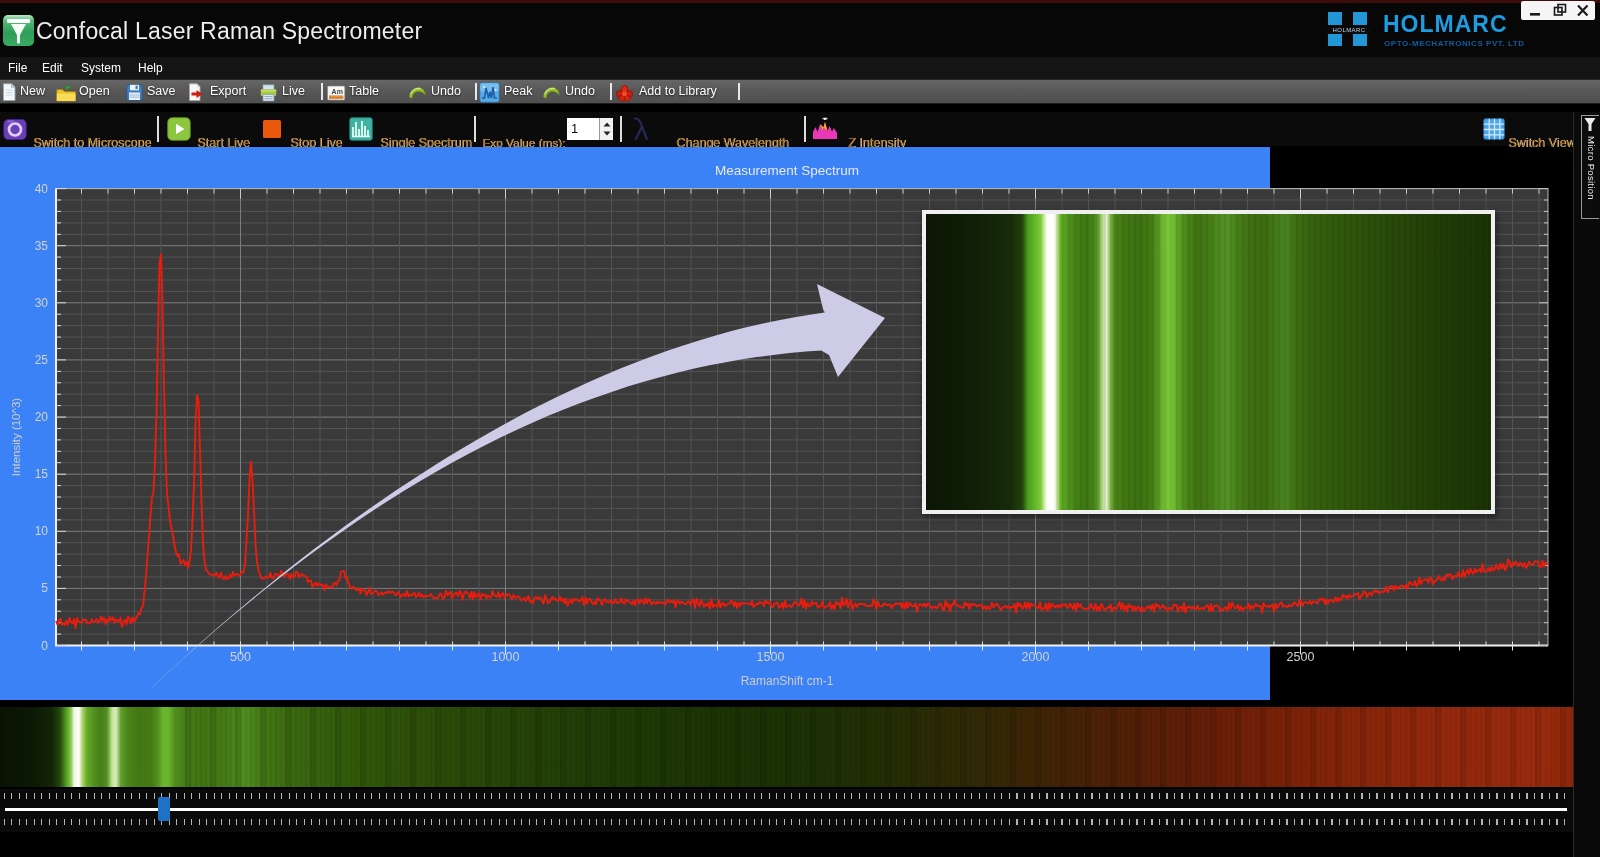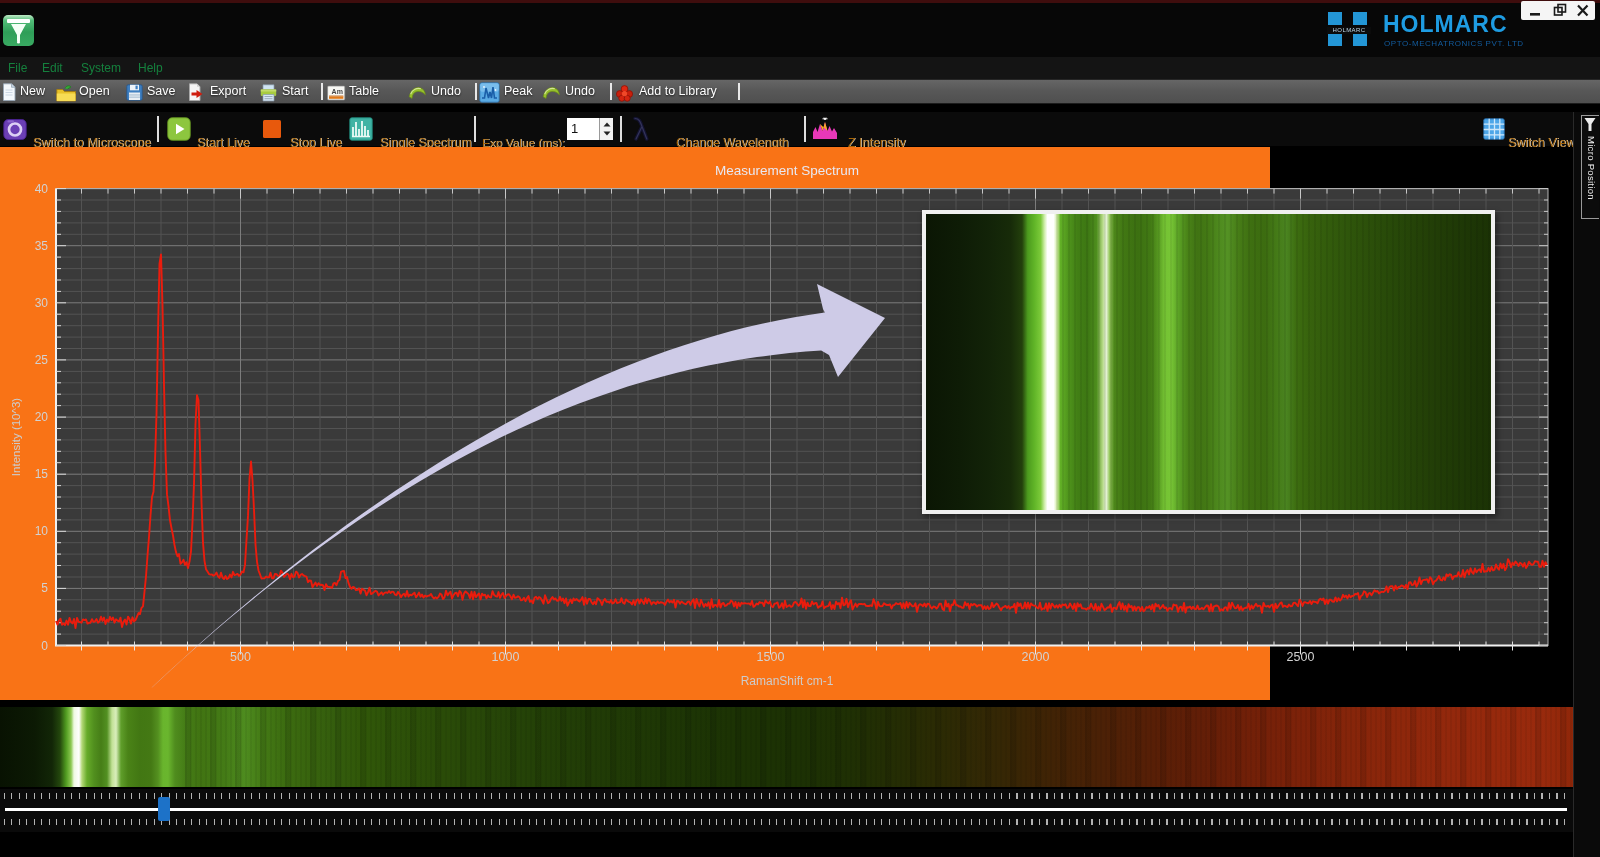--- a/index.html
+++ b/index.html
@@ -9,41 +9,41 @@
 #titlebar{left:0;top:3px;width:1600px;height:54px;background:#070707}
 #appicon{left:3px;top:15px;width:31px;height:31px;border-radius:5px;
  background:linear-gradient(180deg,#bfe9c6 0%,#52bd78 18%,#2f9e58 55%,#39aa62 100%);}
 #apptitle{left:36px;top:18px;font-size:23px;color:#ededed;font-weight:400;letter-spacing:0.2px}
 #winbox{left:1521px;top:1px;width:74px;height:19px;background:#f5f5f5;border-radius:2px}
 #hmsq{left:1328px;top:12px;width:42px;height:35px}
 #hmsq div{position:absolute;width:14px;height:13px;background:#2396d6}
 #hmband{left:1327px;top:27px;width:44px;height:7px;background:#0b0b0b;color:#bcd6e8;
  font-size:6px;letter-spacing:0.4px;text-align:center;line-height:7px}
 #hmname{left:1383px;top:11px;font-size:23px;font-weight:bold;color:#1e9ce2;letter-spacing:1px}
-#hmsub{left:1384px;top:39px;font-size:8px;font-weight:normal;color:#135c9e;letter-spacing:0.55px}
-#menubar{left:0;top:57px;width:1600px;height:22px;background:#141414;color:#15803d;font-size:12px}
+#hmsub{left:1384px;top:39px;font-size:8px;font-weight:bold;color:#135c9e;letter-spacing:0.55px}
+#menubar{left:0;top:57px;width:1600px;height:22px;background:#141414;color:#ffffff;font-size:12px}
 #menubar span{position:absolute;top:4px}
 #toolbar{left:0;top:79px;width:1600px;height:25px;
  background:linear-gradient(180deg,#666666,#585858 45%,#4f4f4f);
  border-top:1px solid #262626;border-bottom:1px solid #1c1c1c}
 .ticon{position:absolute;top:2px;height:21px;display:flex;align-items:center}
 .tlab{position:absolute;top:4px;color:#fff;font-size:12.5px;
  text-shadow:0 1px 2px rgba(0,0,0,.7);white-space:nowrap}
 .tsep{position:absolute;top:3px;width:2px;height:17px;background:#e8e8e8}
 #toolbar2{left:0;top:112px;width:1573px;height:34px;background:#0b0b0b;color:#fff}
 .t2icon{position:absolute;top:5px}
 .t2lab{position:absolute;top:24px;font-size:12.5px;color:#a16207;white-space:nowrap;
  text-shadow:0.5px 0 0 #f4f4f4}
 .t2sep{position:absolute;top:4px;width:2px;height:26px;background:#dedede}
 #righttab{left:1573px;top:112px;width:27px;height:745px;background:#0a0a0a;border-left:1px solid #2a2a2a}
 #micro{left:1581px;top:115px;width:18px;height:104px;background:#0c0c0c;
  border:1px solid #9a9a9a;border-right:none}
 #microtxt{left:1584px;top:136px;width:13px;font-size:9.5px;color:#efefef;
  writing-mode:vertical-rl;letter-spacing:0.3px;white-space:nowrap}
-#chart{left:0;top:147px;width:1270px;height:553px;background:#f97316}
+#chart{left:0;top:147px;width:1270px;height:553px;background:#3b82f6}
 #plotbg{position:absolute;left:56px;top:41px;width:1492px;height:458px;background:#3a3a3a}
 #inset{position:absolute;left:922px;top:63px;width:573px;height:304px;background:#f0f0f0;
  box-shadow:2px 3px 6px rgba(0,0,0,.45)}
 #insetin{position:absolute;left:4px;top:4px;width:565px;height:296px;
  background:linear-gradient(90deg,#0b1604 0.0%,#0e1c06 6.0%,#122308 11.0%,#172b09 15.0%,#23400c 17.0%,#4c9a1e 18.0%,#61b528 19.2%,#7cca3a 20.3%,#d2efae 21.0%,#ffffff 21.5%,#ffffff 22.6%,#cdeba0 23.2%,#62b026 23.8%,#4f941c 25.2%,#427f15 26.8%,#3d7713 28.6%,#4e8e1e 30.2%,#afd67e 31.2%,#e9f5da 31.9%,#93c65a 32.5%,#4c861a 33.3%,#417713 35.0%,#3c7011 37.5%,#427a14 39.8%,#54951f 41.0%,#74c233 42.2%,#78c636 43.4%,#5ca426 44.6%,#4a8418 46.2%,#407313 48.0%,#447a15 50.0%,#4e8a1e 51.8%,#549224 53.4%,#477d17 55.2%,#3e6f11 57.5%,#3c6c10 60.0%,#447a17 62.0%,#4a8420 63.8%,#3d6d10 65.5%,#37620d 68.0%,#335c0c 71.0%,#2f560b 74.5%,#2c500a 78.0%,#284a09 82.0%,#254408 86.0%,#223e07 90.0%,#1e3806 95.0%,#1b3205 100.0%);}
 #insetstria{position:absolute;left:130px;width:435px;height:100%;background:repeating-linear-gradient(90deg,rgba(0,0,0,0.07) 0 2px,transparent 2px 6px)}
 #strip{left:0;top:707px;width:1573px;height:80px;
  background:linear-gradient(90deg,#081202 0px,#0c1a04 35px,#122607 52px,#24480d 60px,#4f9a20 66px,#8bc850 71px,#eef9e0 74px,#ffffff 79px,#b3d877 82px,#66ab29 87px,#518f1e 94px,#467e17 101px,#529022 107px,#c2e196 112px,#d9edbb 116px,#5f9e2a 121px,#4a8317 128px,#427713 140px,#447914 151px,#549020 158px,#69b52d 163px,#6ab62e 168px,#4f8c1e 175px,#457d16 185px,#417412 200px,#447b16 225px,#4e8c1f 245px,#447a15 262px,#3c6c10 285px,#38640e 310px,#345d0d 335px,#315809 360px,#2e5309 390px,#2b4d08 430px,#284808 475px,#244207 530px,#213c06 590px,#1e3705 660px,#1c3304 730px,#1c3104 800px,#1f3004 850px,#252d04 900px,#2d2a04 950px,#352705 1000px,#402305 1050px,#4b2106 1100px,#571f06 1150px,#621e07 1200px,#722008 1250px,#7d2209 1300px,#86250a 1350px,#8e270b 1400px,#93280c 1450px,#97290c 1500px,#992a0d 1540px,#902709 1573px);}
 #striae1{position:absolute;left:185px;width:1388px;height:100%;
  background:repeating-linear-gradient(90deg,rgba(0,0,0,0.06) 0 2px,transparent 2px 5px)}
@@ -64,20 +64,21 @@
 <div id="page">
 <div class="abs" id="topline"></div>
 <div class="abs" id="titlebar"></div>
 <div class="abs" id="appicon">
  <svg width="31" height="31" viewBox="0 0 31 31">
   <rect x="4" y="4" width="23" height="4" rx="1" fill="#fff"></rect>
   <path d="M8,9 L23,9 L17,20 L17,26 L14,26 L14,20 Z" fill="#f4fff6"></path>
   <circle cx="15.5" cy="27" r="1.6" fill="#fff"></circle>
  </svg>
 </div>
+<div class="abs" id="apptitle">Confocal Laser Raman Spectrometer</div>
 <div class="abs" id="hmsq">
  <div style="left:0;top:0"></div>
       <div style="left:25px;top:0"></div>
  <div style="left:0;top:21px"></div>
       <div style="left:25px;top:21px"></div>
 </div>
 <div class="abs" id="hmband">HOLMARC</div>
 <div class="abs" id="hmname">HOLMARC</div>
 <div class="abs" id="hmsub">OPTO-MECHATRONICS PVT.&nbsp;LTD</div>
 <div class="abs" id="winbox">
@@ -133,21 +134,21 @@
  <div class="ticon" style="left:259px">
         <svg width="19" height="18" viewBox="0 0 19 18">
           <path d="M4,0.8 L15,0.8 L15,5.5 L4,5.5 Z" fill="#cfe4f2" stroke="#8899aa" stroke-width="0.7"></path>
           <rect x="1.8" y="5.5" width="15.4" height="6.5" rx="1" fill="#a8cc40"></rect>
           <rect x="1.8" y="5.5" width="15.4" height="2" fill="#c3dc6c"></rect>
           <path d="M4,10.5 L15,10.5 L15,17 L4,17 Z" fill="#d5e6f4" stroke="#8899aa" stroke-width="0.7"></path>
           <rect x="5.5" y="12" width="8" height="1" fill="#99aabb"></rect>
           <rect x="5.5" y="14.2" width="8" height="1" fill="#99aabb"></rect>
         </svg>
       </div>
- <span class="tlab" style="left:282px">Start</span>
+ <span class="tlab" style="left:282px">Live</span>
  <div class="tsep" style="left:321px"></div>
  <div class="ticon" style="left:327px">
         <svg width="19" height="18" viewBox="0 0 19 18">
           <rect x="0.6" y="2" width="17.2" height="14" rx="1" fill="#f8f8f4" stroke="#888" stroke-width="0.7"></rect>
           <text x="4.6" y="9.6" font-size="7" fill="#444" font-family="Liberation Sans" font-weight="bold">Am</text>
           <rect x="2" y="11.6" width="14.4" height="0.9" fill="#b85808"></rect>
           <rect x="2" y="12.5" width="14.4" height="2.3" fill="#e07a1a"></rect>
         </svg>
       </div>
  <span class="tlab" style="left:349px">Table</span>

